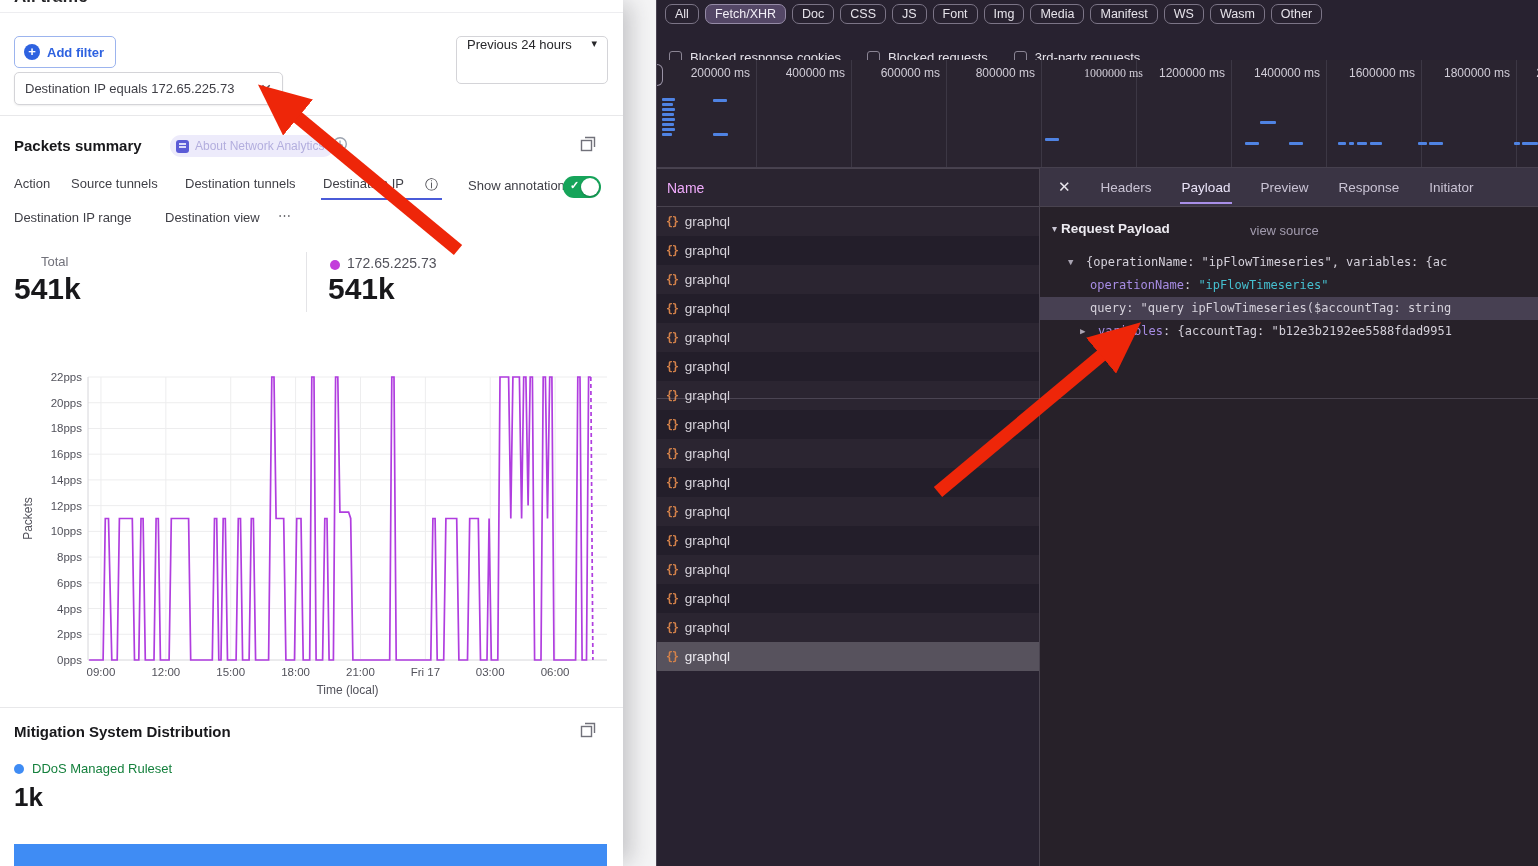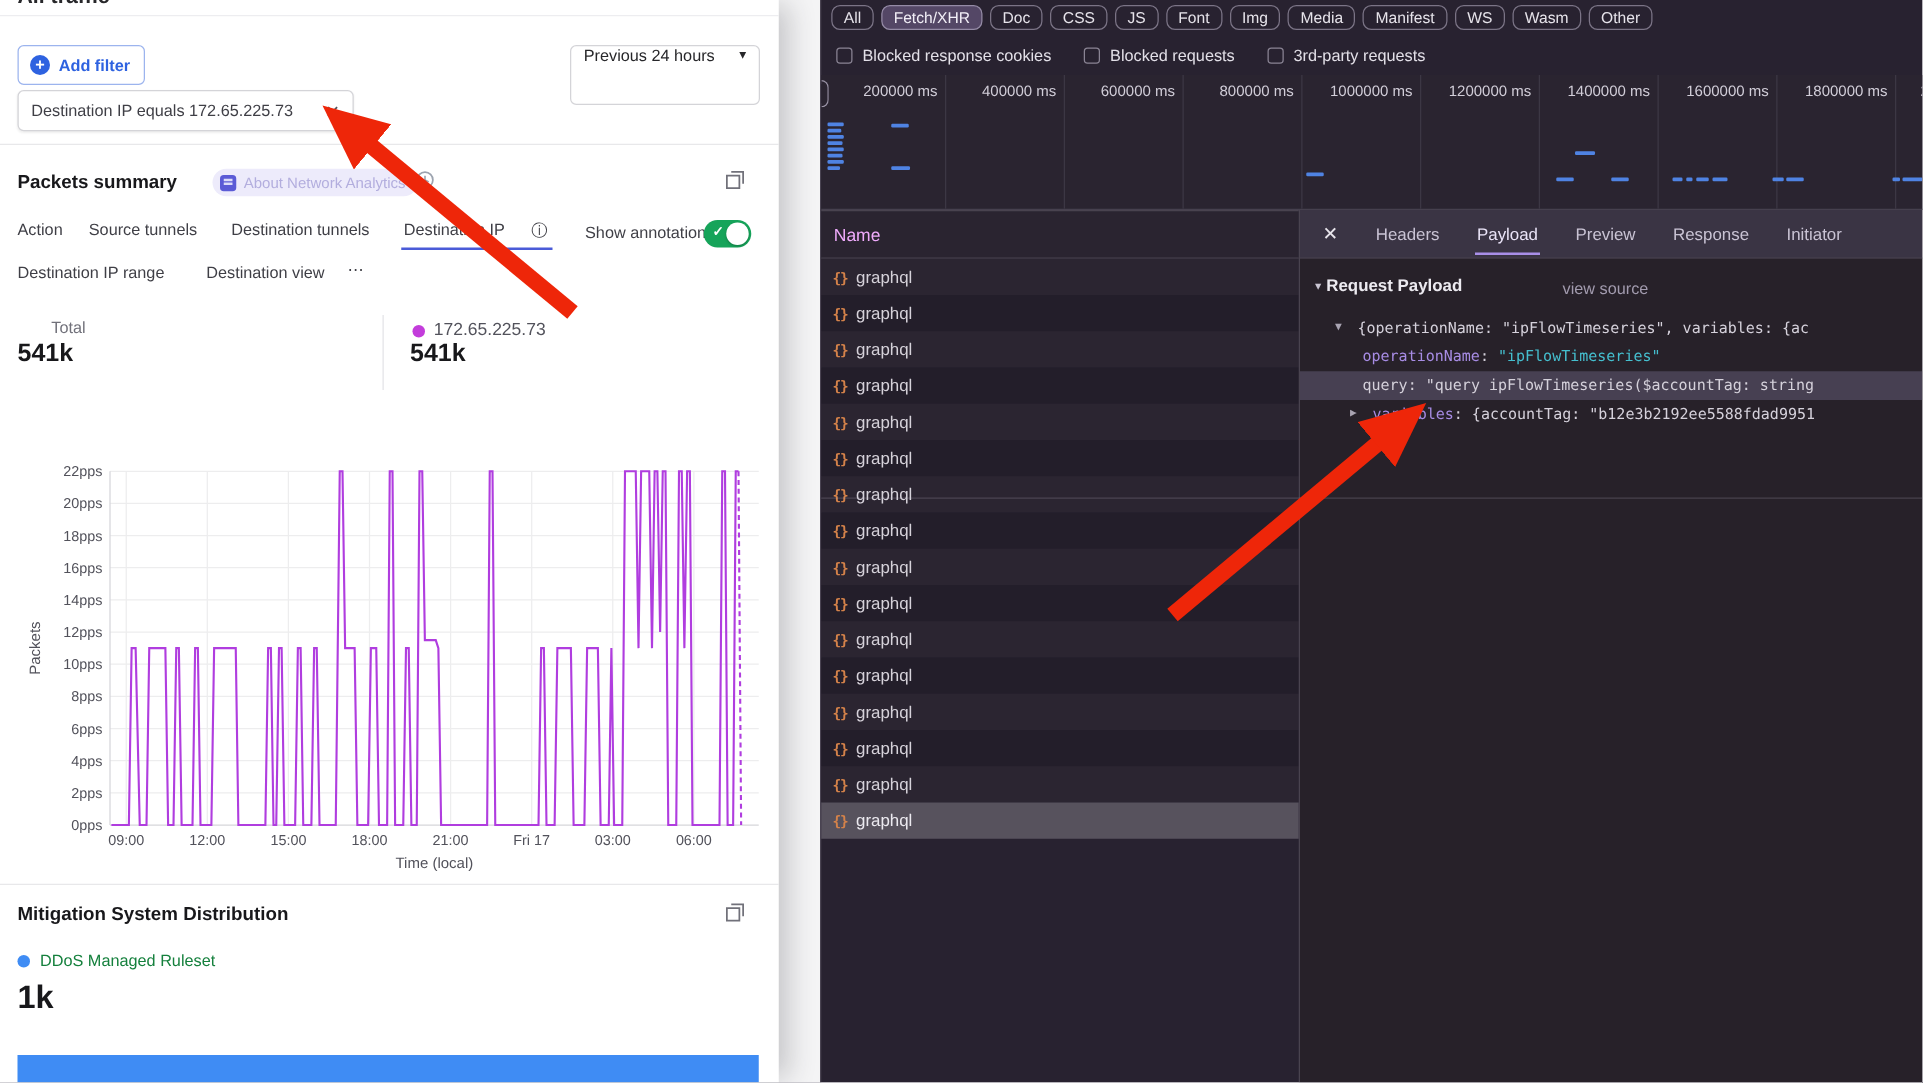--- a/index.html
+++ b/index.html
@@ -49,39 +49,39 @@
   .info-i { font-size:12px; color:#9ca3af; }
 
   .show-ann { position:absolute; left:468px; top:175px; font-size:13px; color:#3f3f46; line-height:21px; }
   .toggle { position:absolute; left:563px; top:176px; width:38px; height:22px; border-radius:11px;
     background:#16a45a; cursor:pointer; }
   .toggle .chk { position:absolute; left:7px; top:3px; color:#fff; font-size:11px; font-weight:bold; }
   .toggle .knob { position:absolute; right:2px; top:2px; width:18px; height:18px; border-radius:50%; background:#fff;
     box-shadow:0 1px 2px rgba(0,0,0,.25); }
 
   .stat-label { position:absolute; font-size:13px; color:#71717a;margin-left:24px; }
-  .stat-value { position:absolute; font-size:20px; font-weight:bold; color:#18181b; }
+  .stat-value { position:absolute; font-size:30px; font-weight:bold; color:#18181b; }
   .vdiv { position:absolute; width:1px; background:#e4e4e7; }
   .dot { position:absolute; width:10px; height:10px; border-radius:50%; }
   .stat-ip { position:absolute; font-size:14px; color:#52525b; }
 
   .legend-label { position:absolute; font-size:13px; color:#15803d; }
   .big-1k { position:absolute; font-size:26px; font-weight:bold; color:#18181b; }
   .mit-bar { position:absolute; left:14px; top:844px; width:593px; height:22px; }
 
   
   #devtools { position:absolute; left:656px; top:0; width:882px; height:866px; background:#282230;
     border-left:1px solid #4a4452; color:#e3e0e8; font-size:13px; }
 
   #dt-pills { position:absolute; left:8px; top:2px; height:24px; display:flex; gap:6px; align-items:center; }
   .pill { border:1px solid #7b7486; border-radius:7px; padding:2px 9px; font-size:12.5px; color:#e6e3ea;
     white-space:nowrap; cursor:pointer; }
   .pill.active { background:#544766; border-color:#958ba6; color:#f2eff7; }
 
-  #dt-checks { position:absolute; left:12px; top:32px; height:24px; display:flex; gap:26px; align-items:center; }
+  #dt-checks { position:absolute; left:12px; top:45px; height:24px; display:flex; gap:26px; align-items:center; }
   .dt-check { display:flex; align-items:center; gap:8px; cursor:pointer; }
   .cbox { width:13px; height:13px; border:1.5px solid #8a8494; border-radius:3px; background:transparent; }
 
   #dt-timeline { position:absolute; left:0; top:60px; width:882px; height:108px; background:#2a2430;
     border-bottom:1px solid #46404e; overflow:hidden; }
   .tl-grid { position:absolute; top:0; width:1px; height:108px; background:#3c3744; }
   .tl-label { position:absolute; top:6px; font-size:12px; color:#d2ced9; text-align:right; }
   .tl-marker { position:absolute; height:3px; border-radius:1px; }
   .tl-frag { position:absolute; left:0; top:4px; width:6px; height:22px; border:1.5px solid #9a93a6;
     border-left:none; border-radius:0 7px 7px 0; }
@@ -296,21 +296,21 @@
       <div class="tl-frag"></div>
     <div class="tl-grid" style="left: 99px;"></div>
         <span class="tl-label" style="left: -1px; width: 94px;">200000 ms</span>
         <div class="tl-grid" style="left: 194px;"></div>
         <span class="tl-label" style="left: 94px; width: 94px;">400000 ms</span>
         <div class="tl-grid" style="left: 289px;"></div>
         <span class="tl-label" style="left: 189px; width: 94px;">600000 ms</span>
         <div class="tl-grid" style="left: 384px;"></div>
         <span class="tl-label" style="left: 284px; width: 94px;">800000 ms</span>
         <div class="tl-grid" style="left: 479px;"></div>
-        <span class="tl-label" style="left: 379px; width: 94px;">1000000 ms</span>
+        <span class="tl-label" style="left: 392px; width: 94px; font-family: Liberation Serif, serif;">1000000 ms</span>
         <div class="tl-grid" style="left: 574px;"></div>
         <span class="tl-label" style="left: 474px; width: 94px;">1200000 ms</span>
         <div class="tl-grid" style="left: 669px;"></div>
         <span class="tl-label" style="left: 569px; width: 94px;">1400000 ms</span>
         <div class="tl-grid" style="left: 764px;"></div>
         <span class="tl-label" style="left: 664px; width: 94px;">1600000 ms</span>
         <div class="tl-grid" style="left: 859px;"></div>
         <span class="tl-label" style="left: 759px; width: 94px;">1800000 ms</span>
         <span class="tl-label" style="left: 872px; width: 14px;">2</span>
         <div class="tl-marker" style="left: 5px; top: 38px; width: 13px; background: rgb(79, 131, 227);"></div>

